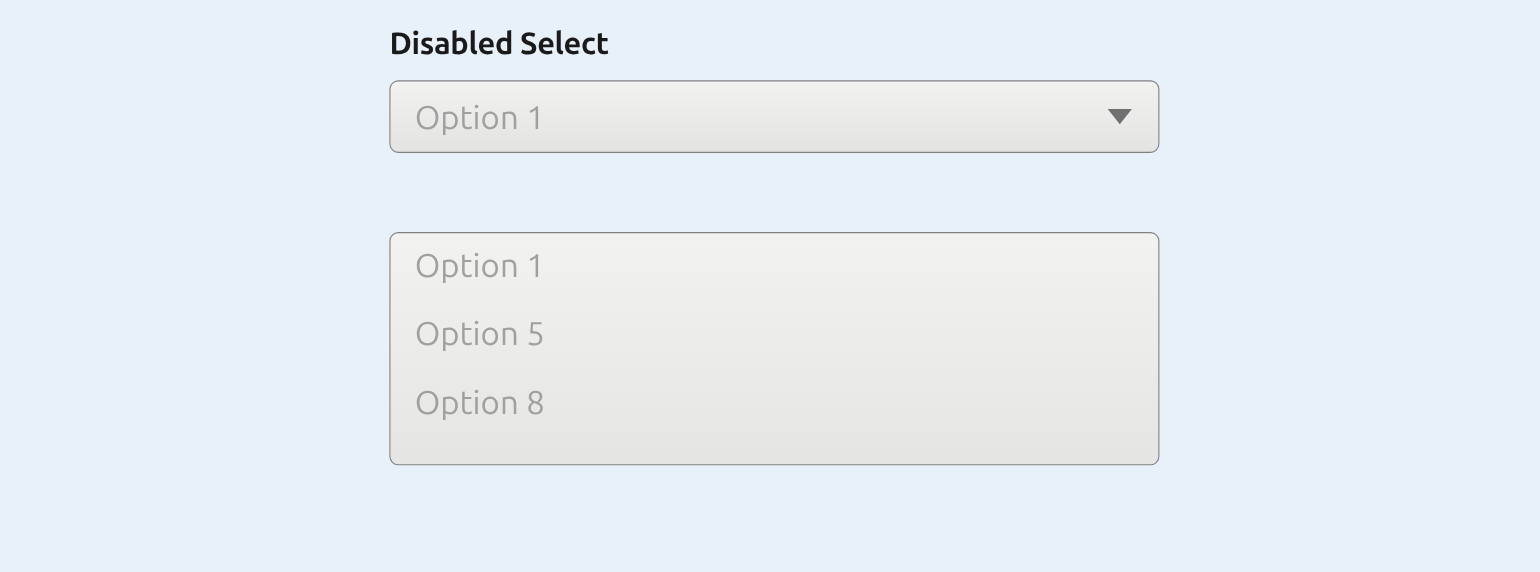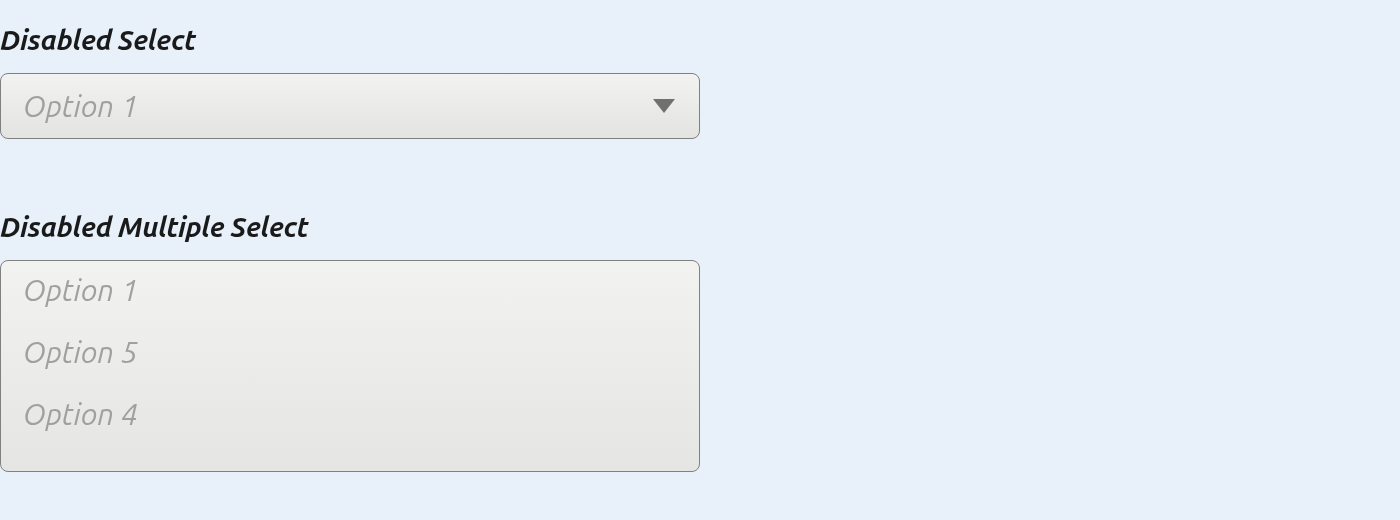--- a/index.html
+++ b/index.html
@@ -8,22 +8,22 @@
       box-sizing: border-box;
     }
     body {
       width: 1400px;
       height: 520px;
       background: #e8f0fa;
       font-family: -apple-system, BlinkMacSystemFont, "Segoe UI", "Ubuntu", "Helvetica Neue", sans-serif;
       padding-top: 24px;
     }
     .form-section {
+      margin-left: 354px;
       width: 700px;
-      font-style: italic;
     }
     .label {
       font-size: 28px;
       font-weight: 700;
       color: #1a1a1a;
       margin-bottom: 18px;
       letter-spacing: -0.3px;
     }
     .select-single {
       width: 700px;
@@ -77,21 +77,20 @@
 
   <div class="label">Disabled Select</div>
 
   <div class="select-single">
     <span class="select-single-text">Option 1</span>
     <span class="caret"></span>
   </div>
 
   <div class="spacer"></div>
 
-  <div class="label">Disabled Multiple Select</div>
 
   <div class="select-multi">
     <div class="option-text">Option 1</div>
     <div class="option-text">Option 5</div>
-    <div class="option-text">Option 4</div>
+    <div class="option-text">Option 8</div>
   </div>
 
 </div>
 
 </body></html>

